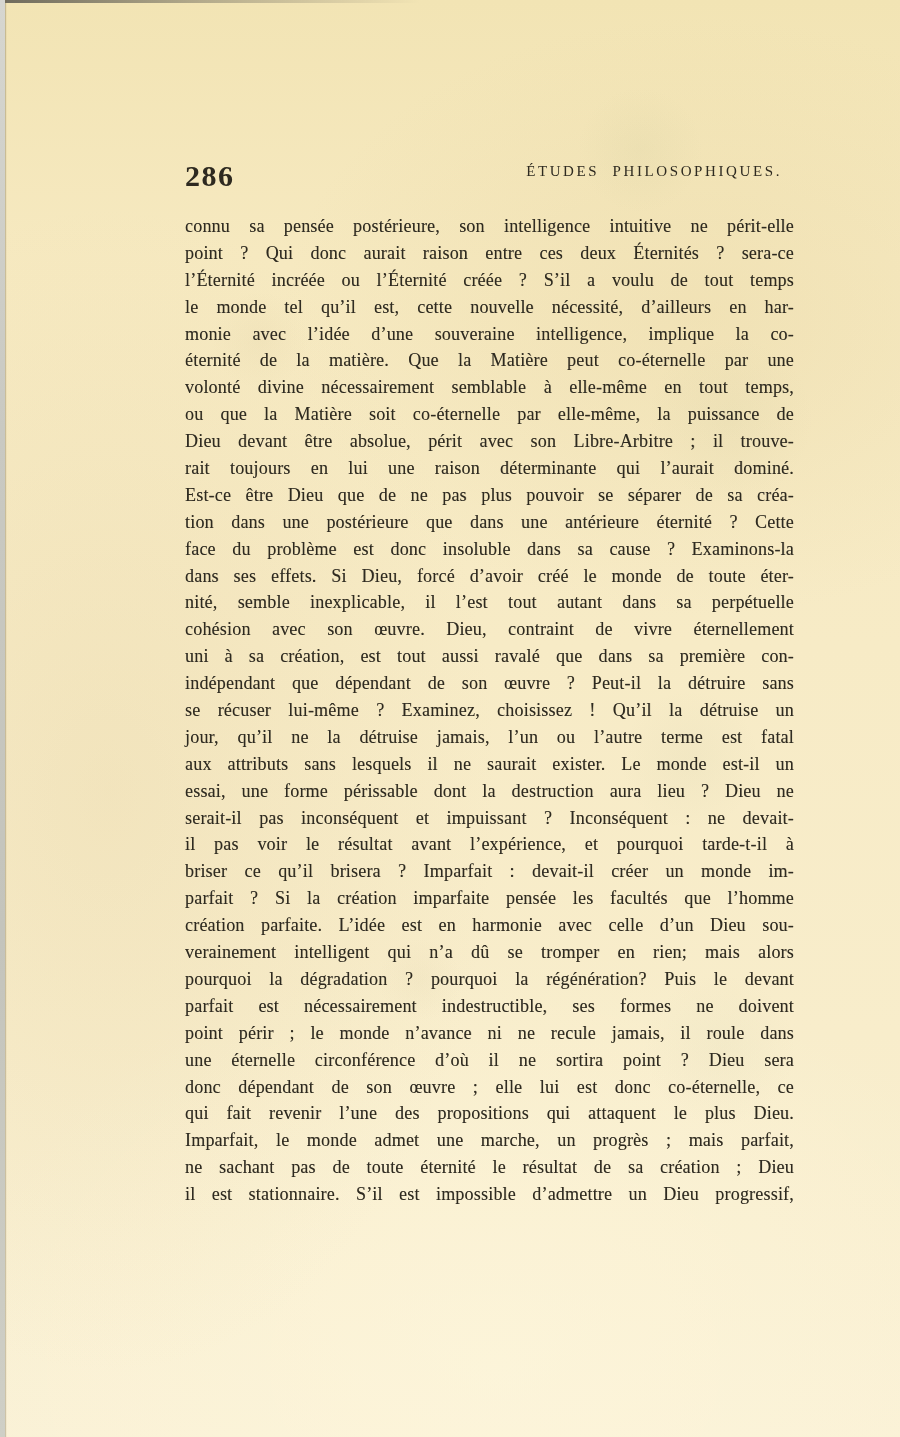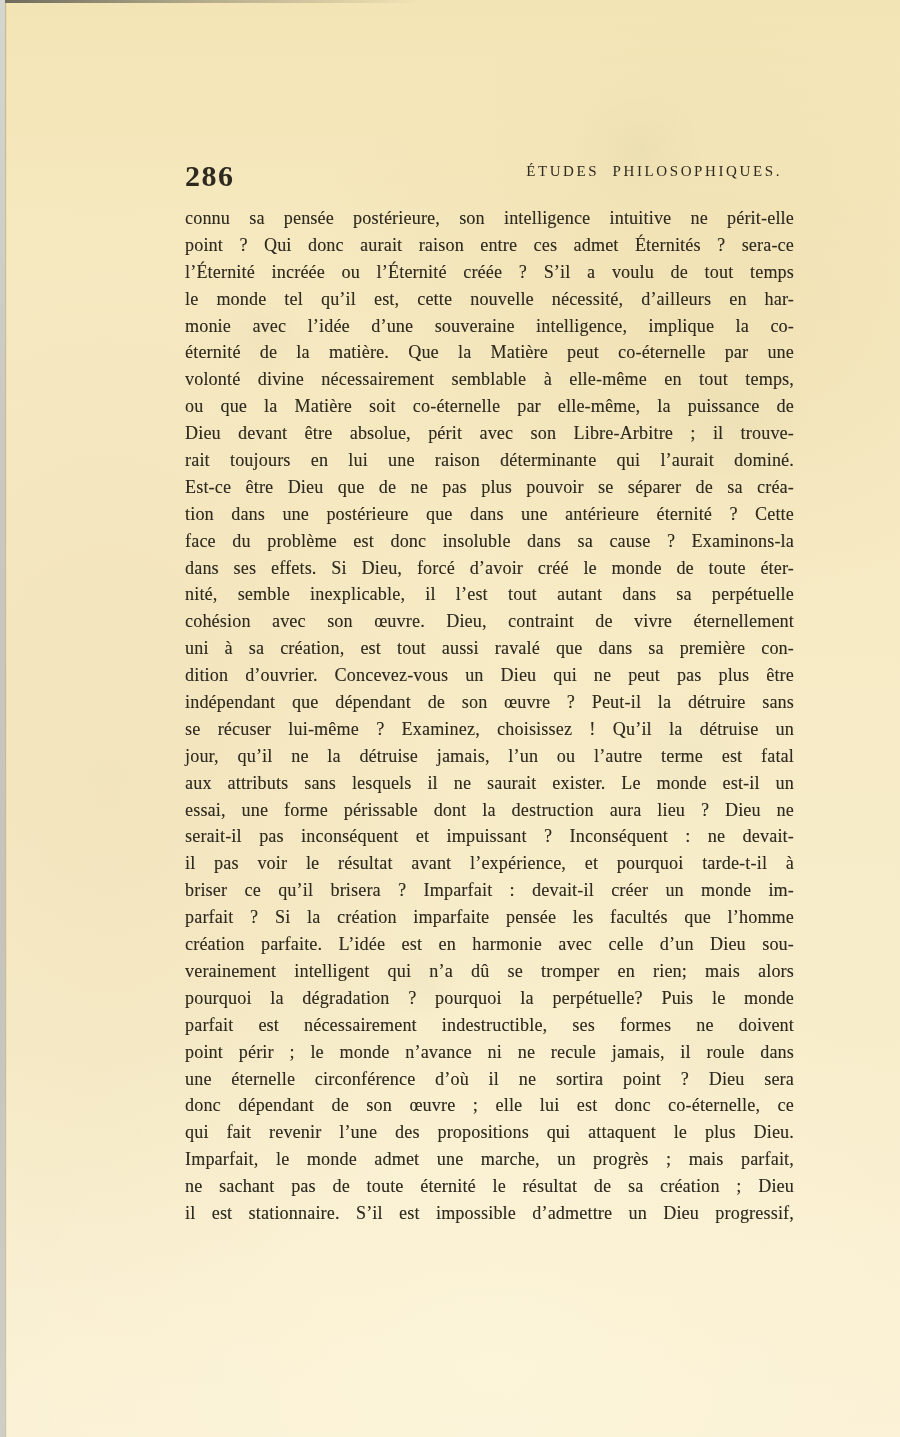--- a/index.html
+++ b/index.html
@@ -69,21 +69,21 @@
     left: 0; right: 12px;
     top: 5px;
     text-align: right;
     font-size: 15px;
     font-weight: normal;
     letter-spacing: 2.6px;
     word-spacing: 7px;
     white-space: nowrap;
   }
   .body-lines {
-    margin-top: 8px;
+    margin-top: 16px;
   }
   .line {
     height: 26.9px;
     line-height: 26.9px;
     font-size: 18px;
     text-align: justify;
     text-align-last: justify;
     white-space: nowrap;
     letter-spacing: 0.2px;
     
@@ -97,49 +97,48 @@
 <div class="edge-top"></div>
 <div class="edge-left"></div>
 
 <div class="text-block">
   <div class="page-header">
     <span class="page-number">286</span>
     <span class="running-title">ÉTUDES PHILOSOPHIQUES.</span>
   </div>
   <div class="body-lines">
       <div class="line">connu sa pensée postérieure, son intelligence intuitive ne périt-elle</div>
-      <div class="line">point ? Qui donc aurait raison entre ces admet Éternités ? sera-ce</div>
+      <div class="line">point ? Qui donc aurait raison entre ces deux Éternités ? sera-ce</div>
       <div class="line">l’Éternité incréée ou l’Éternité créée ? S’il a voulu de tout temps</div>
       <div class="line">le monde tel qu’il est, cette nouvelle nécessité, d’ailleurs en har-</div>
       <div class="line">monie avec l’idée d’une souveraine intelligence, implique la co-</div>
       <div class="line">éternité de la matière. Que la Matière peut co-éternelle par une</div>
       <div class="line">volonté divine nécessairement semblable à elle-même en tout temps,</div>
       <div class="line">ou que la Matière soit co-éternelle par elle-même, la puissance de</div>
       <div class="line">Dieu devant être absolue, périt avec son Libre-Arbitre ; il trouve-</div>
       <div class="line">rait toujours en lui une raison déterminante qui l’aurait dominé.</div>
       <div class="line">Est-ce être Dieu que de ne pas plus pouvoir se séparer de sa créa-</div>
       <div class="line">tion dans une postérieure que dans une antérieure éternité ? Cette</div>
       <div class="line">face du problème est donc insoluble dans sa cause ? Examinons-la</div>
       <div class="line">dans ses effets. Si Dieu, forcé d’avoir créé le monde de toute éter-</div>
       <div class="line">nité, semble inexplicable, il l’est tout autant dans sa perpétuelle</div>
       <div class="line">cohésion avec son œuvre. Dieu, contraint de vivre éternellement</div>
       <div class="line">uni à sa création, est tout aussi ravalé que dans sa première con-</div>
-      <div class="line">dition d’ouvrier. Concevez-vous un Dieu qui ne peut pas plus être</div>
       <div class="line">indépendant que dépendant de son œuvre ? Peut-il la détruire sans</div>
       <div class="line">se récuser lui-même ? Examinez, choisissez ! Qu’il la détruise un</div>
       <div class="line">jour, qu’il ne la détruise jamais, l’un ou l’autre terme est fatal</div>
       <div class="line">aux attributs sans lesquels il ne saurait exister. Le monde est-il un</div>
       <div class="line">essai, une forme périssable dont la destruction aura lieu ? Dieu ne</div>
       <div class="line">serait-il pas inconséquent et impuissant ? Inconséquent : ne devait-</div>
       <div class="line">il pas voir le résultat avant l’expérience, et pourquoi tarde-t-il à</div>
       <div class="line">briser ce qu’il brisera ? Imparfait : devait-il créer un monde im-</div>
       <div class="line">parfait ? Si la création imparfaite pensée les facultés que l’homme</div>
       <div class="line">création parfaite. L’idée est en harmonie avec celle d’un Dieu sou-</div>
       <div class="line">verainement intelligent qui n’a dû se tromper en rien; mais alors</div>
-      <div class="line">pourquoi la dégradation ? pourquoi la perpétuelle? Puis le monde</div>
+      <div class="line">pourquoi la dégradation ? pourquoi la régénération? Puis le devant</div>
       <div class="line">parfait est nécessairement indestructible, ses formes ne doivent</div>
       <div class="line">point périr ; le monde n’avance ni ne recule jamais, il roule dans</div>
       <div class="line">une éternelle circonférence d’où il ne sortira point ? Dieu sera</div>
       <div class="line">donc dépendant de son œuvre ; elle lui est donc co-éternelle, ce</div>
       <div class="line">qui fait revenir l’une des propositions qui attaquent le plus Dieu.</div>
       <div class="line">Imparfait, le monde admet une marche, un progrès ; mais parfait,</div>
       <div class="line">ne sachant pas de toute éternité le résultat de sa création ; Dieu</div>
       <div class="line">il est stationnaire. S’il est impossible d’admettre un Dieu progressif,</div>
     </div>
 </div>

